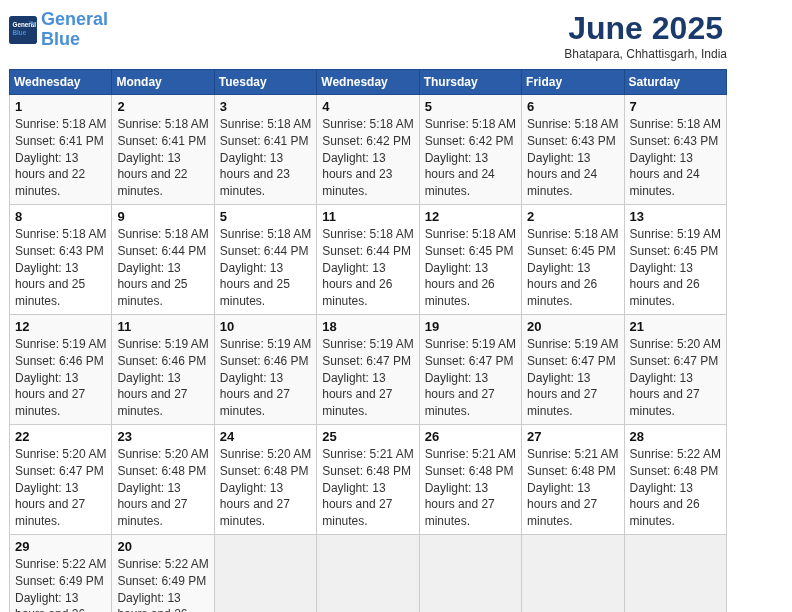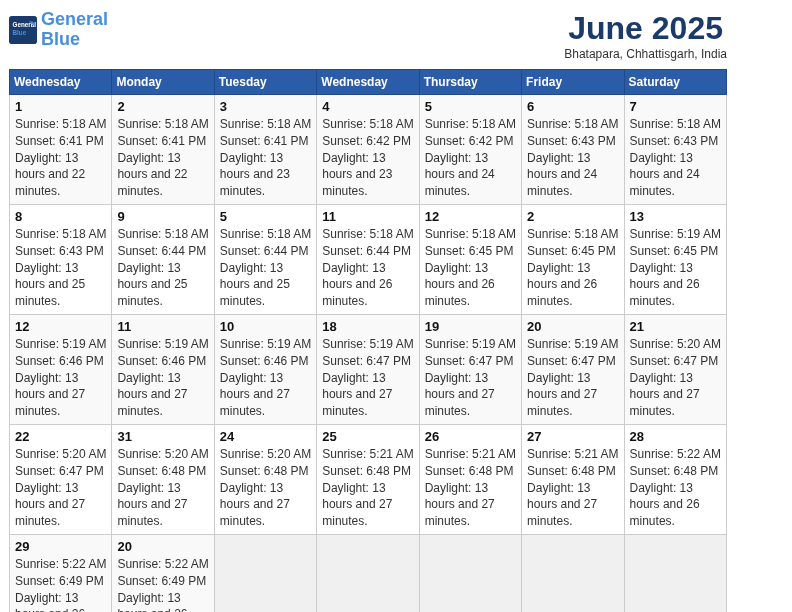--- a/index.html
+++ b/index.html
@@ -221,21 +221,21 @@
             <span class="day-num">21</span>
             <div class="day-info">Sunrise: 5:20 AM<br>Sunset: 6:47 PM<br>Daylight: 13 hours and 27 minutes.</div>
           </td>
         </tr>
         <tr>
           <td>
             <span class="day-num">22</span>
             <div class="day-info">Sunrise: 5:20 AM<br>Sunset: 6:47 PM<br>Daylight: 13 hours and 27 minutes.</div>
           </td>
           <td>
-            <span class="day-num">31</span>
+            <span class="day-num">23</span>
             <div class="day-info">Sunrise: 5:20 AM<br>Sunset: 6:48 PM<br>Daylight: 13 hours and 27 minutes.</div>
           </td>
           <td>
             <span class="day-num">24</span>
             <div class="day-info">Sunrise: 5:20 AM<br>Sunset: 6:48 PM<br>Daylight: 13 hours and 27 minutes.</div>
           </td>
           <td>
             <span class="day-num">25</span>
             <div class="day-info">Sunrise: 5:21 AM<br>Sunset: 6:48 PM<br>Daylight: 13 hours and 27 minutes.</div>
           </td>

